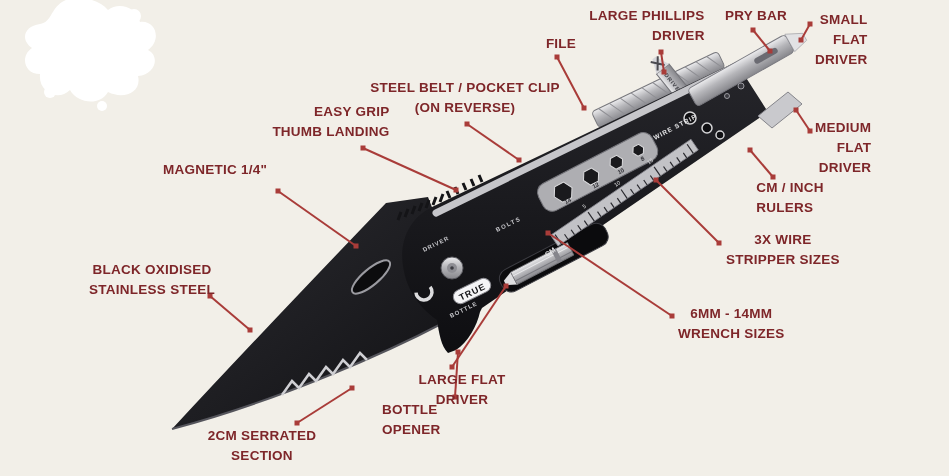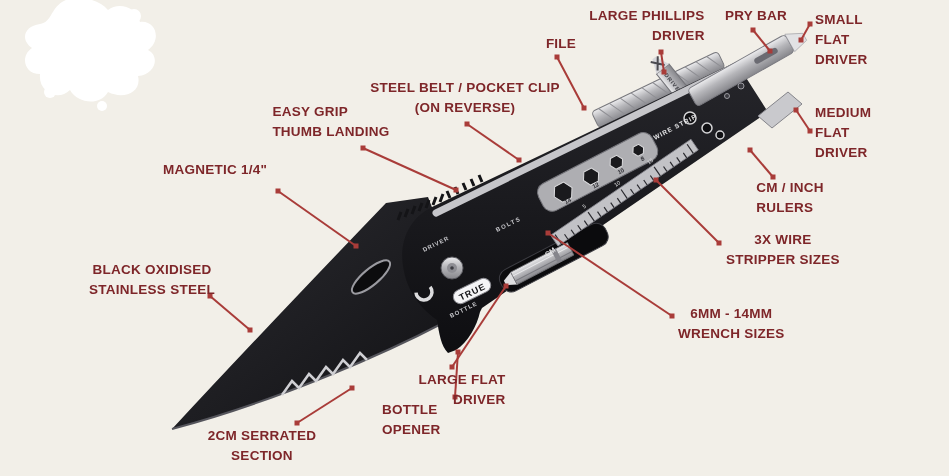--- a/index.html
+++ b/index.html
@@ -190,37 +190,37 @@
   </svg>
 
   <div id="labels-layer">
       <div class="callout" style="top: 6px; left: 647px; text-align: right; transform: translateX(-50%);">
         <div class="callout-line">LARGE PHILLIPS</div>
         <div class="callout-line">DRIVER</div>
       </div>
       <div class="callout" style="top: 6px; left: 756px; text-align: center; transform: translateX(-50%);">
         <div class="callout-line">PRY BAR</div>
       </div>
-      <div class="callout" style="top: 10px; left: 815px; text-align: left;">
+      <div class="callout" style="top: 10px; left: 815px; text-align: right;">
         <div class="callout-line">SMALL</div>
         <div class="callout-line">FLAT</div>
         <div class="callout-line">DRIVER</div>
       </div>
       <div class="callout" style="top: 34px; left: 557px; text-align: center; transform: translateX(-50%); padding-left: 8px;">
         <div class="callout-line">FILE</div>
       </div>
       <div class="callout" style="top: 78px; left: 465px; text-align: center; transform: translateX(-50%);">
         <div class="callout-line">STEEL BELT / POCKET CLIP</div>
         <div class="callout-line">(ON REVERSE)</div>
       </div>
-      <div class="callout" style="top: 102px; left: 331px; text-align: left; transform: translateX(-50%);">
+      <div class="callout" style="top: 102px; left: 331px; text-align: right; transform: translateX(-50%);">
         <div class="callout-line">EASY GRIP</div>
         <div class="callout-line">THUMB LANDING</div>
       </div>
-      <div class="callout" style="top: 103px; left: 815px; text-align: left;">
+      <div class="callout" style="top: 118px; left: 815px; text-align: right;">
         <div class="callout-line">MEDIUM</div>
         <div class="callout-line">FLAT</div>
         <div class="callout-line">DRIVER</div>
       </div>
       <div class="callout" style="top: 160px; left: 215px; text-align: center; transform: translateX(-50%);">
         <div class="callout-line">MAGNETIC 1/4"</div>
       </div>
       <div class="callout" style="top: 178px; left: 790px; transform: translateX(-50%);">
         <div class="callout-line">CM / INCH</div>
         <div class="callout-line">RULERS</div>
@@ -230,21 +230,21 @@
         <div class="callout-line">STRIPPER SIZES</div>
       </div>
       <div class="callout" style="top: 260px; left: 152px; text-align: center; transform: translateX(-50%);">
         <div class="callout-line">BLACK OXIDISED</div>
         <div class="callout-line">STAINLESS STEEL</div>
       </div>
       <div class="callout" style="top: 304px; left: 678px; text-align: center;">
         <div class="callout-line">6MM - 14MM</div>
         <div class="callout-line">WRENCH SIZES</div>
       </div>
-      <div class="callout" style="top: 370px; left: 462px; text-align: right; transform: translateX(-50%);">
+      <div class="callout" style="top: 370px; left: 462px; text-align: center; transform: translateX(-50%);">
         <div class="callout-line">LARGE FLAT</div>
         <div class="callout-line">DRIVER</div>
       </div>
       <div class="callout" style="top: 400px; left: 382px; text-align: left;">
         <div class="callout-line">BOTTLE</div>
         <div class="callout-line">OPENER</div>
       </div>
       <div class="callout" style="top: 426px; left: 262px; text-align: center; transform: translateX(-50%);">
         <div class="callout-line">2CM SERRATED</div>
         <div class="callout-line">SECTION</div>

